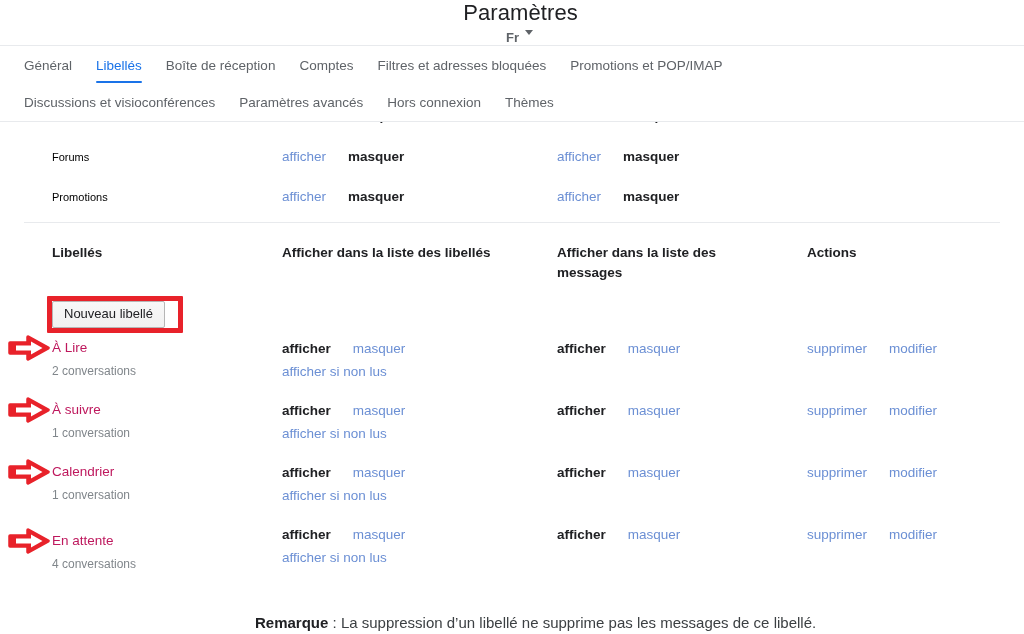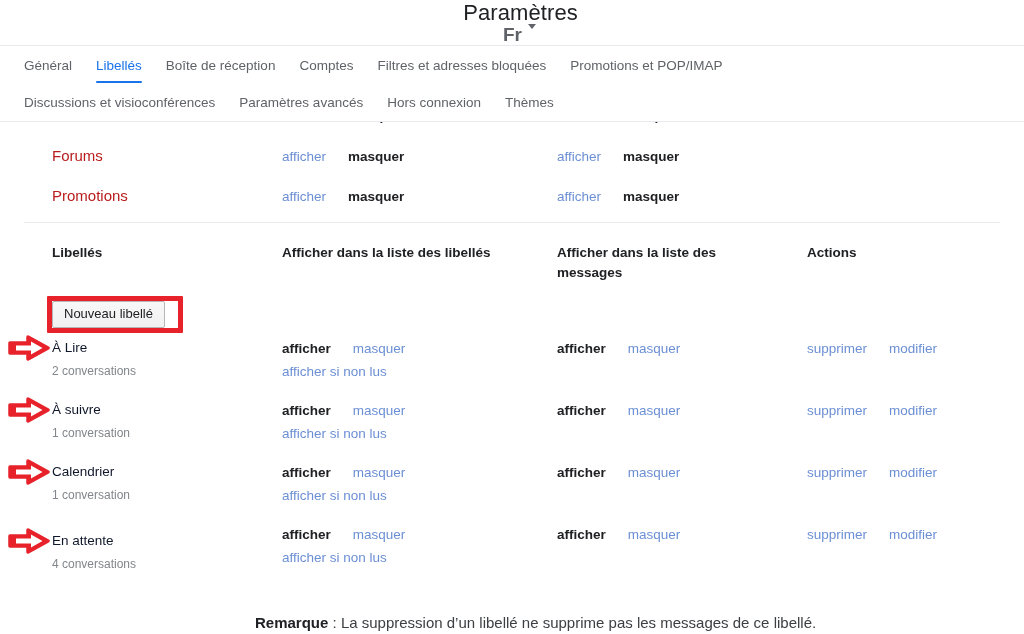--- a/index.html
+++ b/index.html
@@ -34,21 +34,21 @@
     color: #202124;
     letter-spacing: 0.1px;
     line-height: 1;
     margin: 0;
     padding-top: 2px;
   }
   .lang-chip {
     display: flex;
     align-items: flex-start;
     gap: 6px;
-    font-size: 19px;
+    font-size: 13px;
     font-weight: 700;
     color: #5f6368;
     cursor: pointer;
     padding-right: 2px;
   }
   .caret {
     width: 0;
     height: 0;
     border-left: 4.5px solid transparent;
     border-right: 4.5px solid transparent;
@@ -131,22 +131,22 @@
     right: 0;
     display: flex;
   }
 
   .sys-row {
     height: 40px;
     display: flex;
     align-items: center;
   }
   .sys-name {
-    font-size: 15px;
-    color: #b91c1c;
+    font-size: 11px;
+    color: #000000;
   }
 
   .link {
     color: #6b8fd4;
     font-size: 13.5px;
     cursor: pointer;
     text-decoration: none;
   }
   .active-opt {
     color: #202124;
@@ -207,21 +207,21 @@
 
   
   .label-row {
     display: flex;
     align-items: flex-start;
     height: 62px;
     position: relative;
   }
   .label-name {
     font-size: 13.5px;
-    color: #0f172a;
+    color: #be185d;
     line-height: 17px;
     padding-top: 1px;
   }
   .label-count {
     font-size: 12px;
     color: #80868b;
     line-height: 16px;
     padding-top: 7px;
   }
   .opt-line { line-height: 20px; white-space: nowrap; }

